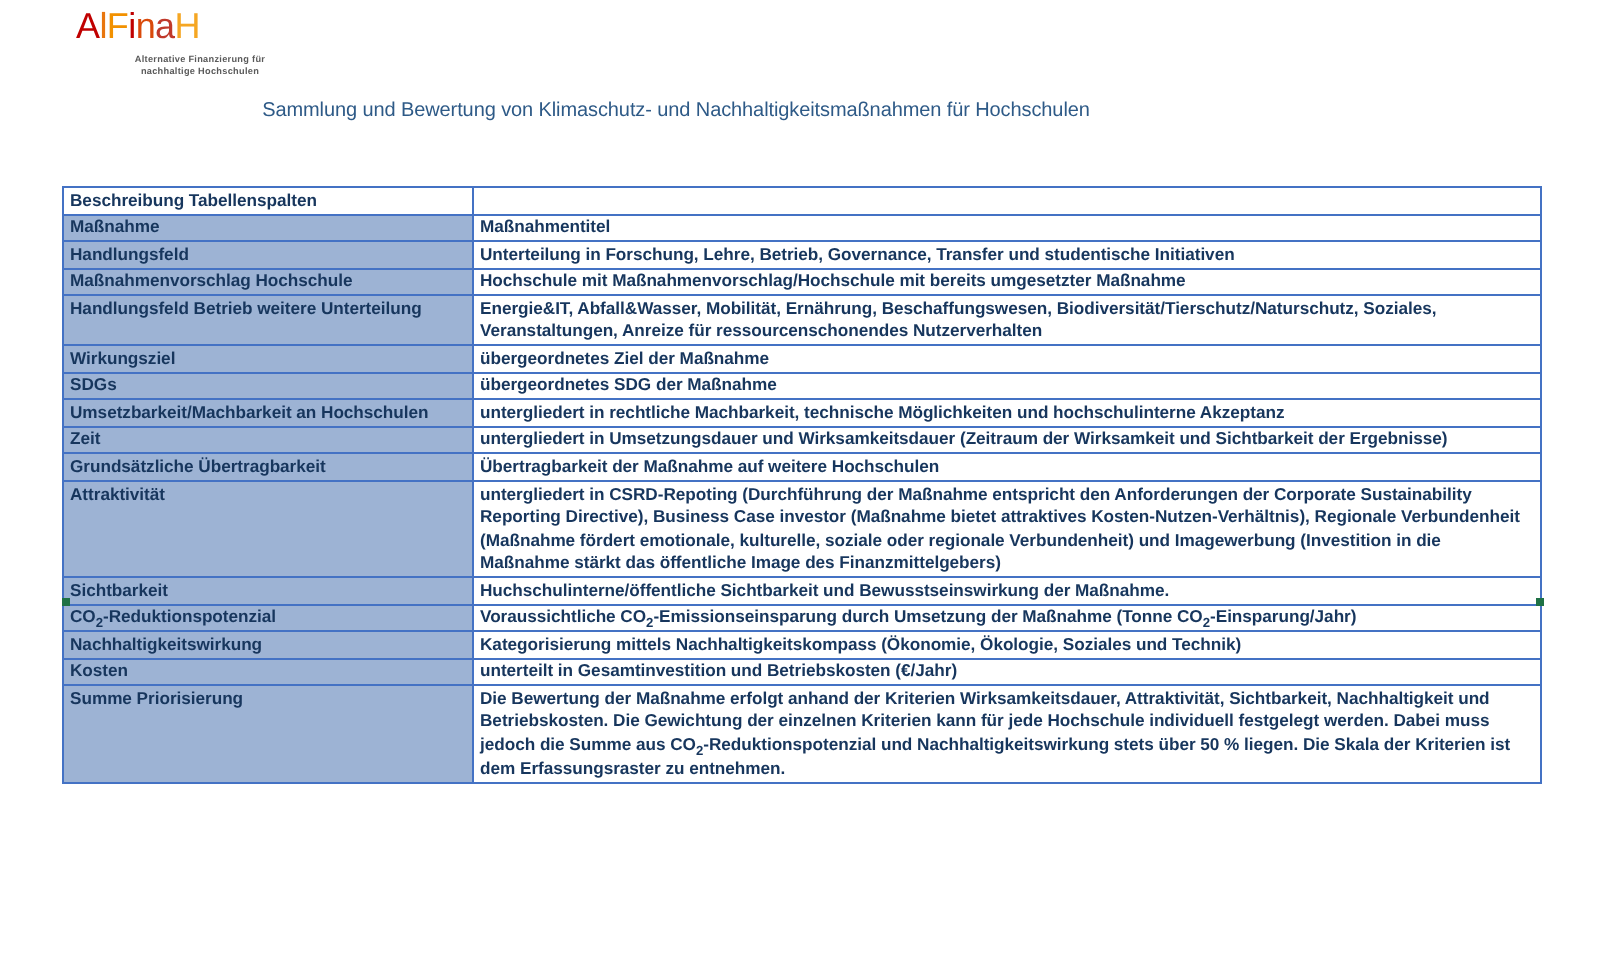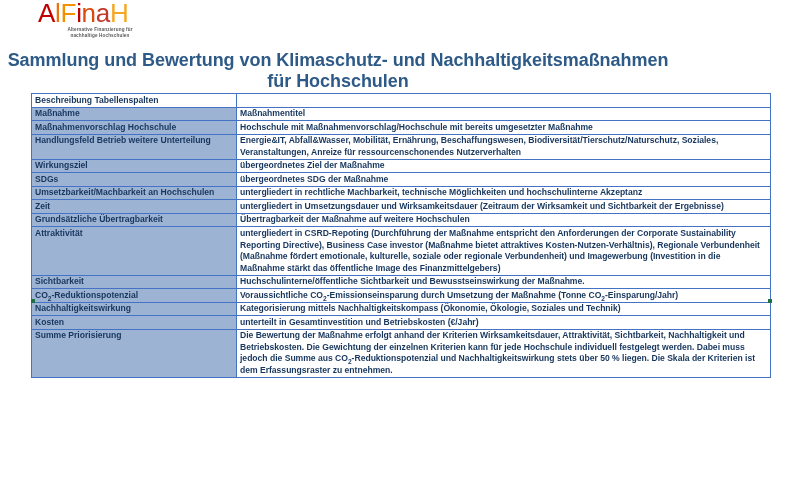--- a/index.html
+++ b/index.html
@@ -17,21 +17,21 @@
 
   
   #logo-block {
     position: absolute;
     left: 38px;
     top: 2px;
     width: 180px;
   }
   #logo-wordmark {
     font-family: "Liberation Sans", sans-serif;
-    font-size: 26px;
+    font-size: 18px;
     font-weight: 400;
     letter-spacing: -0.3px;
     line-height: 22px;
     white-space: nowrap;
   }
   #logo-wordmark span { display: inline; }
   .lg-a  { color: #C00000; }
   .lg-l  { color: #E8760E; }
   .lg-f  { color: #F29100; }
   .lg-i  { color: #C00000; }
@@ -51,22 +51,22 @@
     width: 92px;
   }
 
   
   #page-title {
     position: absolute;
     left: 0;
     top: 50px;
     width: 676px;
     text-align: center;
-    font-size: 18px;
-    font-weight: bold;
+    font-size: 10px;
+    font-weight: normal;
     color: #2E5A87;
     letter-spacing: -0.05px;
   }
 
   
   #spec-table {
     position: absolute;
     left: 31px;
     top: 93px;
     width: 739px;
@@ -141,20 +141,24 @@
   <tbody id="table-body">
       <tr>
         <td class="label-cell header-cell">Beschreibung Tabellenspalten</td>
         <td class="blank-cell"></td>
       </tr>
       <tr>
         <td class="label-cell">Maßnahme</td>
         <td class="desc-cell">Maßnahmentitel</td>
       </tr>
       <tr>
+        <td class="label-cell">Handlungsfeld</td>
+        <td class="desc-cell">Unterteilung in Forschung, Lehre, Betrieb, Governance, Transfer und studentische Initiativen</td>
+      </tr>
+      <tr>
         <td class="label-cell">Maßnahmenvorschlag Hochschule</td>
         <td class="desc-cell">Hochschule mit Maßnahmenvorschlag/Hochschule mit bereits umgesetzter Maßnahme</td>
       </tr>
       <tr>
         <td class="label-cell">Handlungsfeld Betrieb weitere Unterteilung</td>
         <td class="desc-cell">Energie&amp;IT, Abfall&amp;Wasser, Mobilität, Ernährung, Beschaffungswesen, Biodiversität/Tierschutz/Naturschutz, Soziales, Veranstaltungen, Anreize für ressourcenschonendes Nutzerverhalten</td>
       </tr>
       <tr>
         <td class="label-cell">Wirkungsziel</td>
         <td class="desc-cell">übergeordnetes Ziel der Maßnahme</td>

